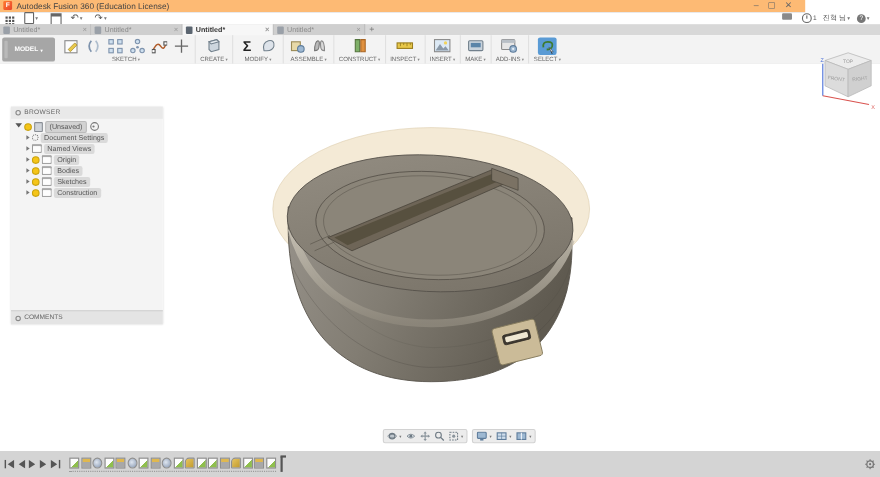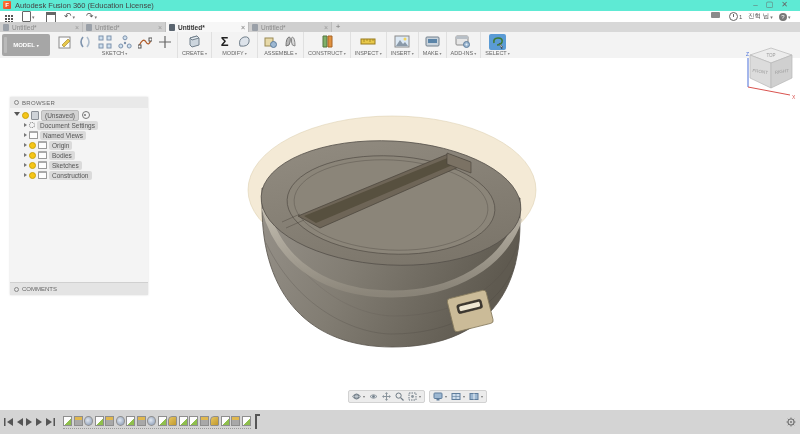--- a/index.html
+++ b/index.html
@@ -1,19 +1,19 @@
 <!DOCTYPE html>
 <html><head>
 <meta charset="utf-8">
 <style>
   html,body{margin:0;padding:0;}
   body{width:800px;height:434px;overflow:hidden;font-family:"Liberation Sans",sans-serif;background:#fff;position:relative;-webkit-font-smoothing:antialiased;}
   .abs{position:absolute;}
   
-  #titlebar{left:0;top:0;width:800px;height:11px;background:#5eead4;border-bottom:1px solid #0f172a;}
+  #titlebar{left:0;top:0;width:732px;height:11px;background:#fdba74;border-bottom:1px solid #0f172a;}
   .flogo{left:3px;top:1px;width:8px;height:8px;background:linear-gradient(135deg,#ff7a2f,#e8452c);color:#fff;font-size:6px;font-weight:bold;text-align:center;line-height:8px;border-radius:1px;}
   .wtitle{left:15px;top:1px;font-size:7.5px;color:#444;}
   .winbtns{right:4px;top:0px;font-size:8px;color:#666;letter-spacing:8px;}
   
   #appbar{left:0;top:11px;width:800px;height:11px;background:#fff;}
   .ab-ic{top:1px;height:9px;display:flex;align-items:center;color:#555;}
   .gridic{left:5px;width:8px;height:8px;}
   .gridic i{display:block;width:2px;height:2px;background:#555;box-shadow:3px 0 #555,6px 0 #555,0 3px #555,3px 3px #555,6px 3px #555,0 6px #555,3px 6px #555,6px 6px #555;}
   .docic{left:24px;width:7px;height:9px;background:#fff;border:1px solid #666;border-radius:1px;}
   .saveic{left:46px;width:8px;height:8px;background:#fff;border:1px solid #666;border-top:3px solid #666;}

